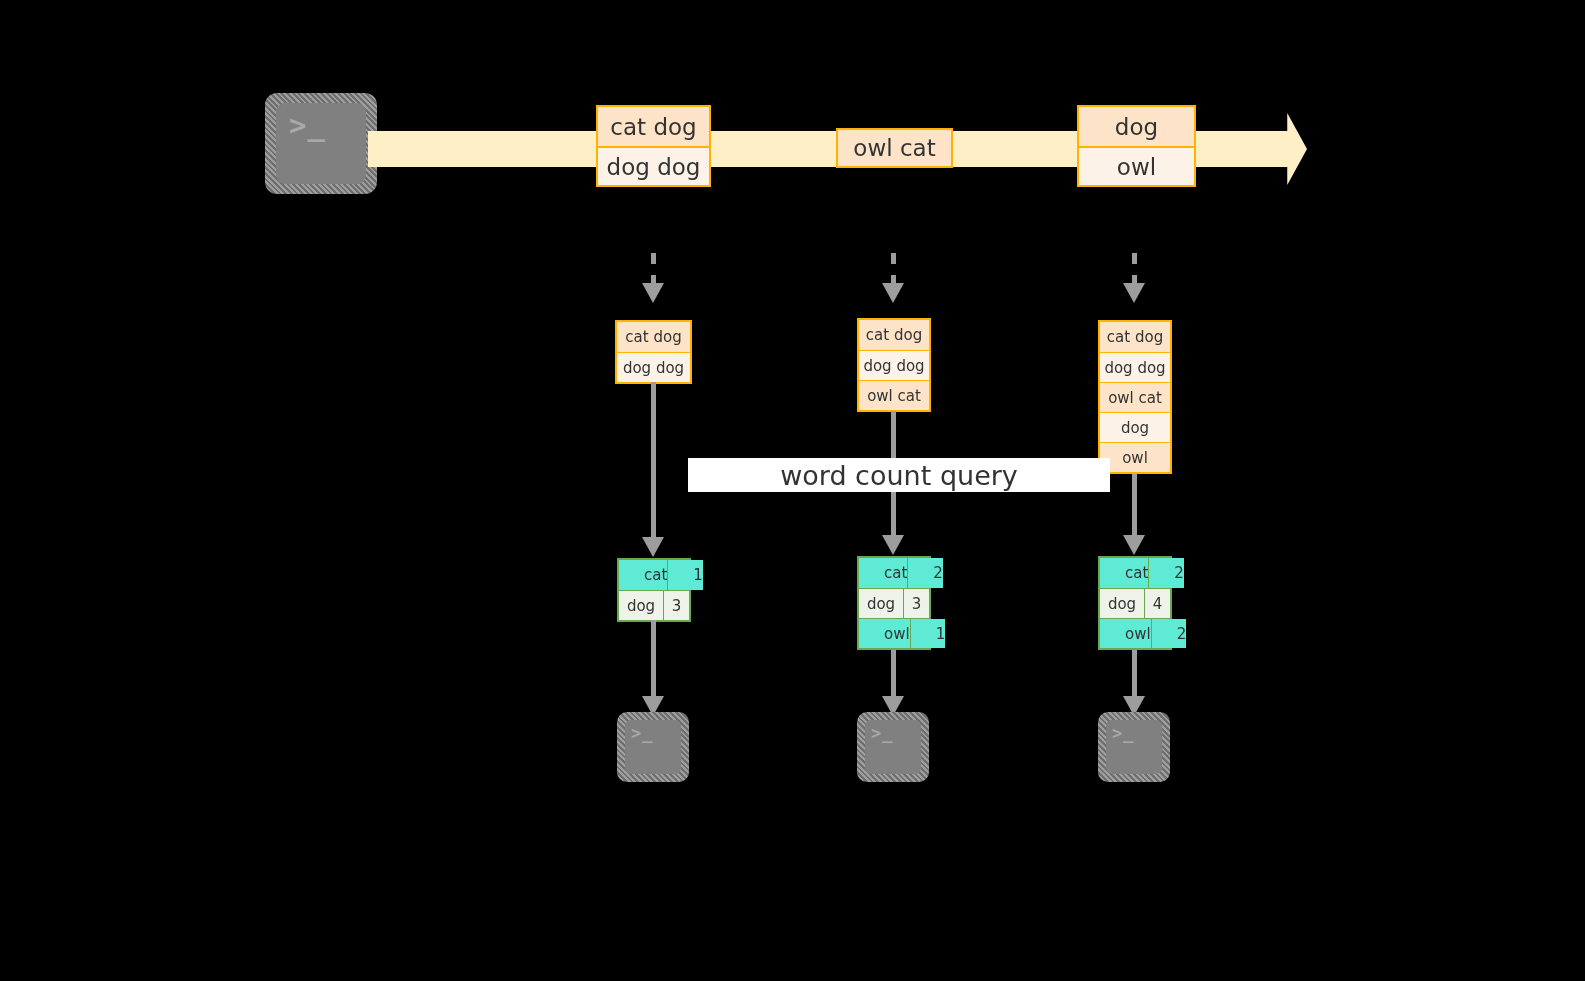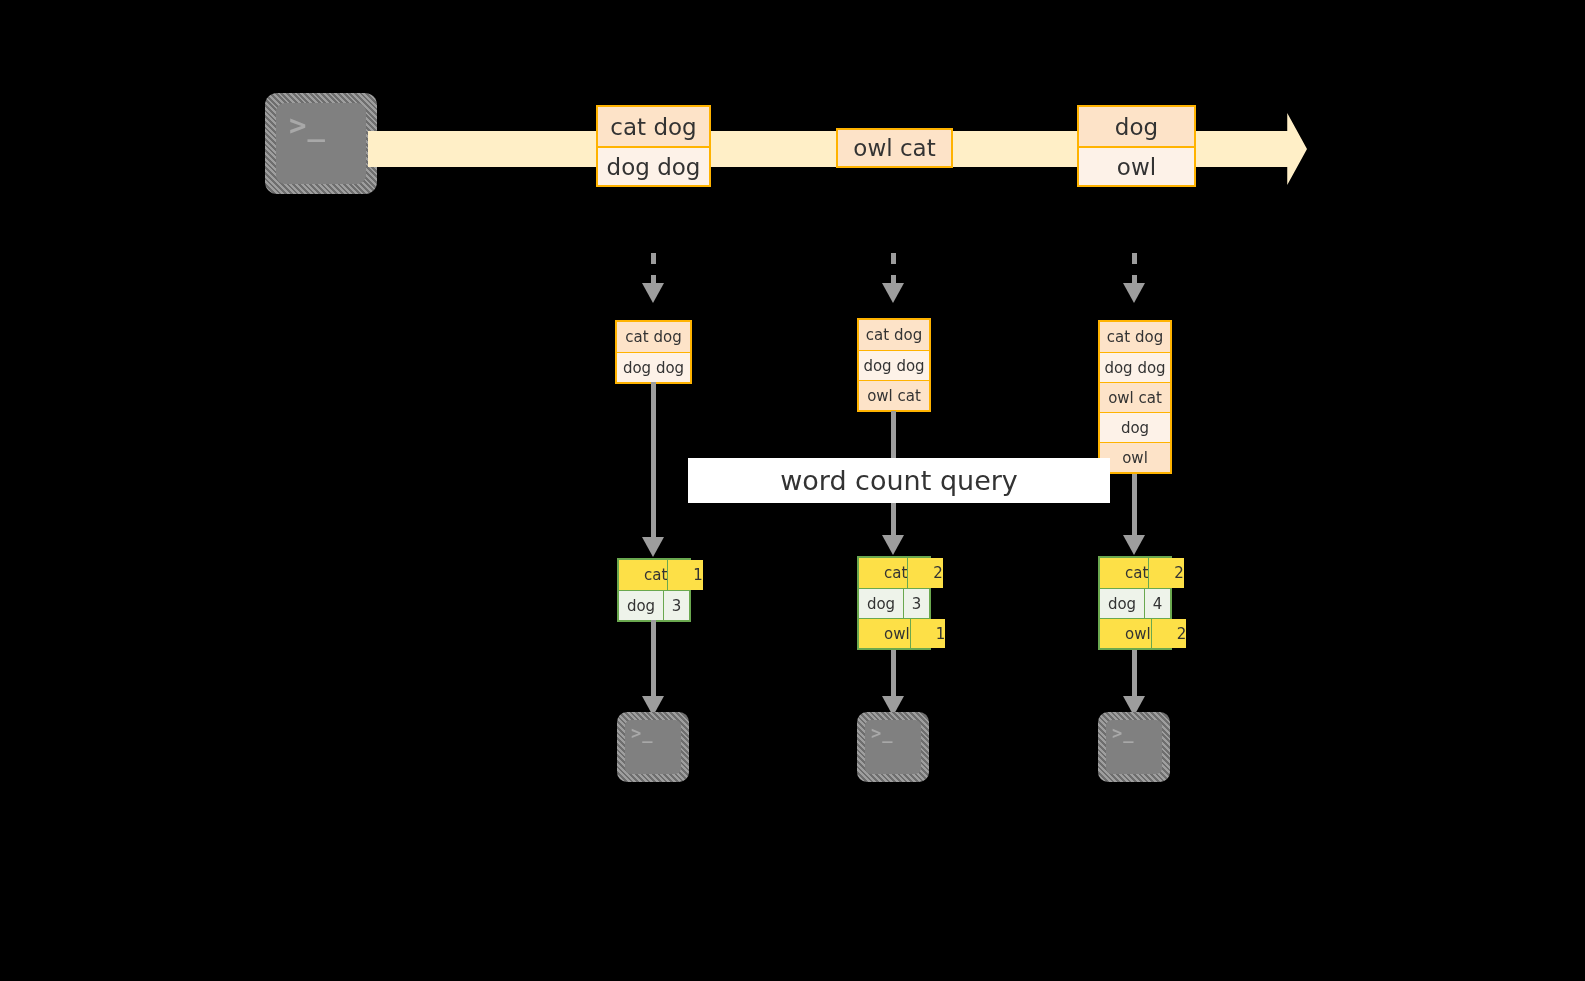--- a/index.html
+++ b/index.html
@@ -106,21 +106,21 @@
     box-sizing: border-box;
     border: 2px solid #6aa84f;
     background: #ffffff;
   }
   .res-row {
     box-sizing: border-box;
     display: flex;
     height: 30px;
   }
   .res-row + .res-row { border-top: 1px solid #6aa84f; }
-  .res-row.shade-a .res-cell { background: #fde047; padding-left: 25px; }
+  .res-row.shade-a .res-cell { background: #5eead4; padding-left: 25px; }
   .res-row.shade-b .res-cell { background: #eef3ea; }
   .res-cell {
     box-sizing: border-box;
     display: flex;
     align-items: center;
     justify-content: center;
     font-size: 15px;
     color: #333333;
     white-space: nowrap;
   }
@@ -148,21 +148,21 @@
     border-right: 11px solid transparent;
     border-top: 20px solid #9d9d9d;
   }
 
   
   .query-label {
     position: absolute;
     left: 688px;
     top: 458px;
     width: 422px;
-    height: 45px;
+    height: 34px;
     background: #ffffff;
     display: flex;
     align-items: center;
     justify-content: center;
     font-size: 27px;
     color: #333333;
     white-space: nowrap;
   }
 </style>
 </head>

